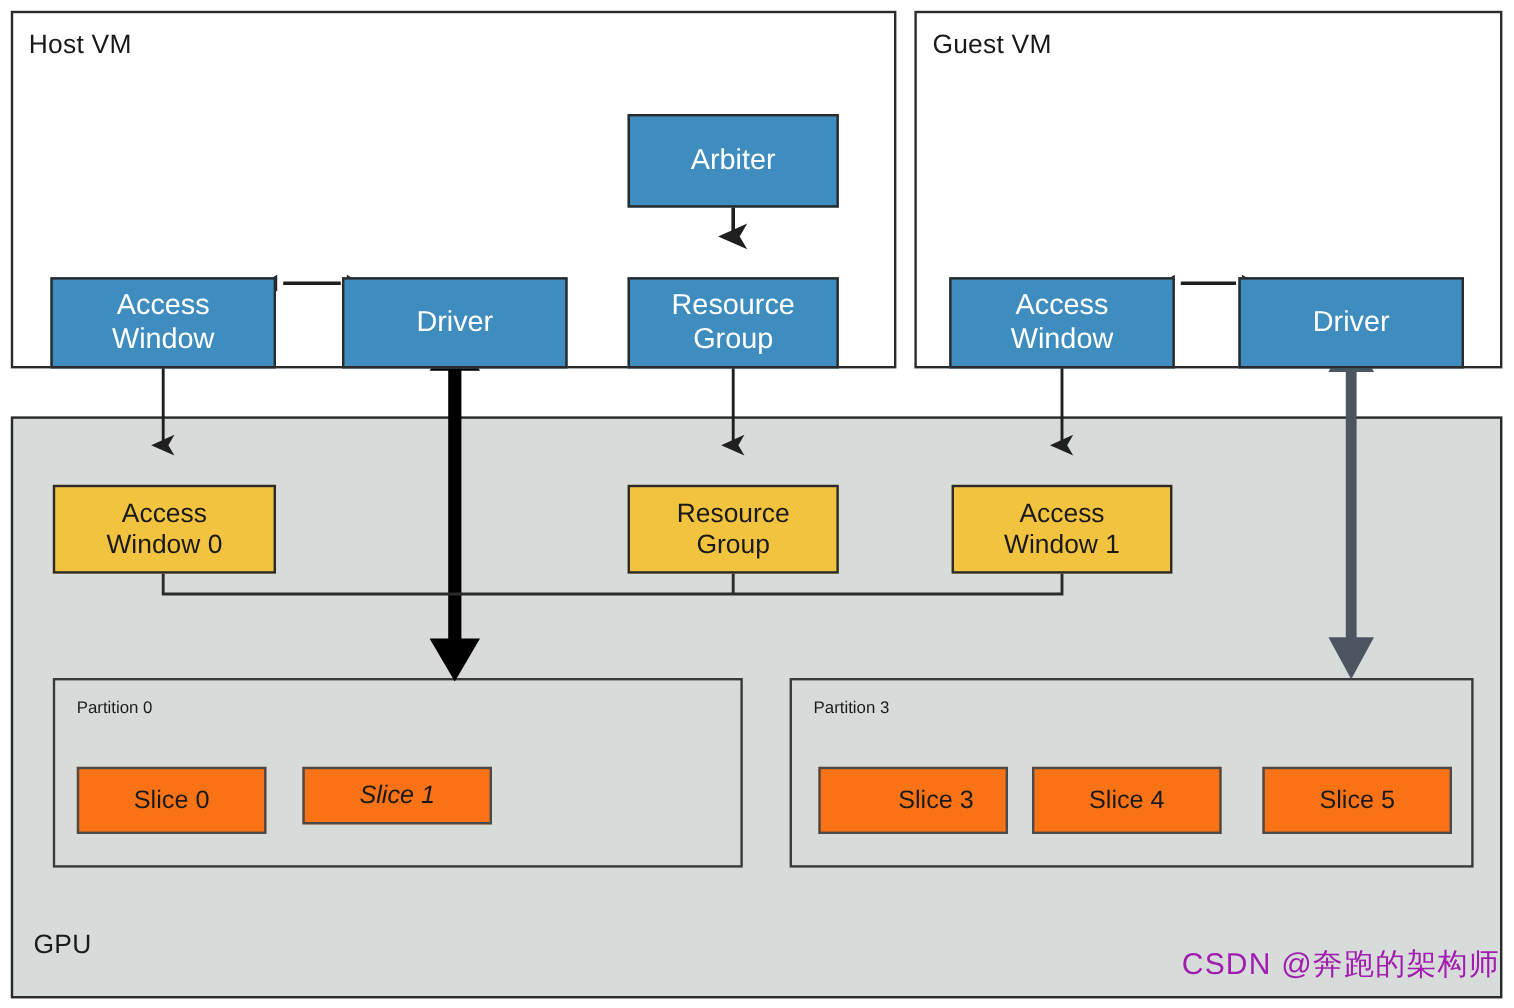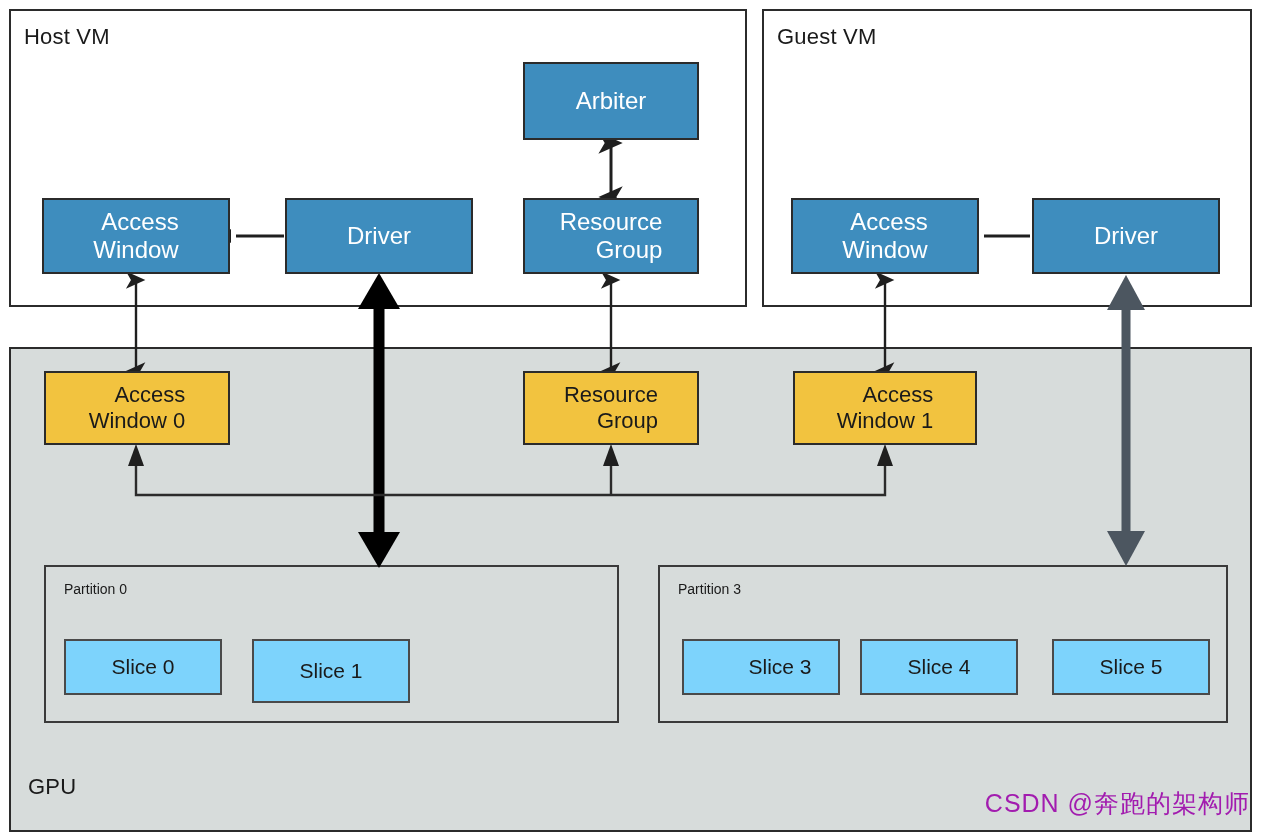--- a/index.html
+++ b/index.html
@@ -42,23 +42,24 @@
   .label-host  { left: 24px;  top: 24px; }
   .label-guest { left: 777px; top: 24px; }
   .label-gpu   { left: 28px;  top: 774px; }
 
   .node {
     position: absolute;
     box-sizing: border-box;
     display: flex;
     align-items: center;
     justify-content: center;
-    text-align: right;
+    text-align: center;
     line-height: 1.18;
     border: 2px solid #2b2b2b;
+    margin-top: 33px;
   }
   .node-blue {
     background: #3E8DBE;
     color: #ffffff;
     font-size: 24px;
   }
   .node-yellow {
     background: #F2C33F;
     color: #1a1a1a;
     font-size: 22px;
@@ -75,21 +76,21 @@
     position: absolute;
     left: 18px;
     top: 14px;
     font-size: 14px;
     color: #1a1a1a;
   }
   .slice {
     position: absolute;
     box-sizing: border-box;
     border: 2px solid #4a4a4a;
-    background: #7dd3fc;
+    background: #f97316;
     display: flex;
     align-items: center;
     justify-content: center;
     font-size: 21px;
     color: #1a1a1a;
   }
 
   .watermark {
     position: absolute;
     right: 12px;
@@ -111,21 +112,21 @@
 
   <div class="panel-label label-host">Host VM</div>
   <div class="panel-label label-guest">Guest VM</div>
   <div class="panel-label label-gpu">GPU</div>
 
   <div class="partition" style="left:44px; top:565px; width:575px; height:158px;">
     <div class="partition-label">Partition 0</div>
     <div class="slice" style="left:18px; top:72px; width:158px; height:56px;">
       <span>Slice 0</span>
     </div>
-    <div class="slice" style="left:206px; top:72px; width:158px; height:64px;">
+    <div class="slice" style="left:206px; top:72px; width:158px; height:48px;font-style:italic;">
       <span>Slice 1</span>
     </div>
   </div>
 
   <div class="partition" style="left:658px; top:565px; width:570px; height:158px;">
     <div class="partition-label">Partition 3</div>
     <div class="slice" style="left:22px; top:72px; width:158px; height:56px;padding-left:38px;">
       <span>Slice 3</span>
     </div>
     <div class="slice" style="left:200px; top:72px; width:158px; height:56px;">

